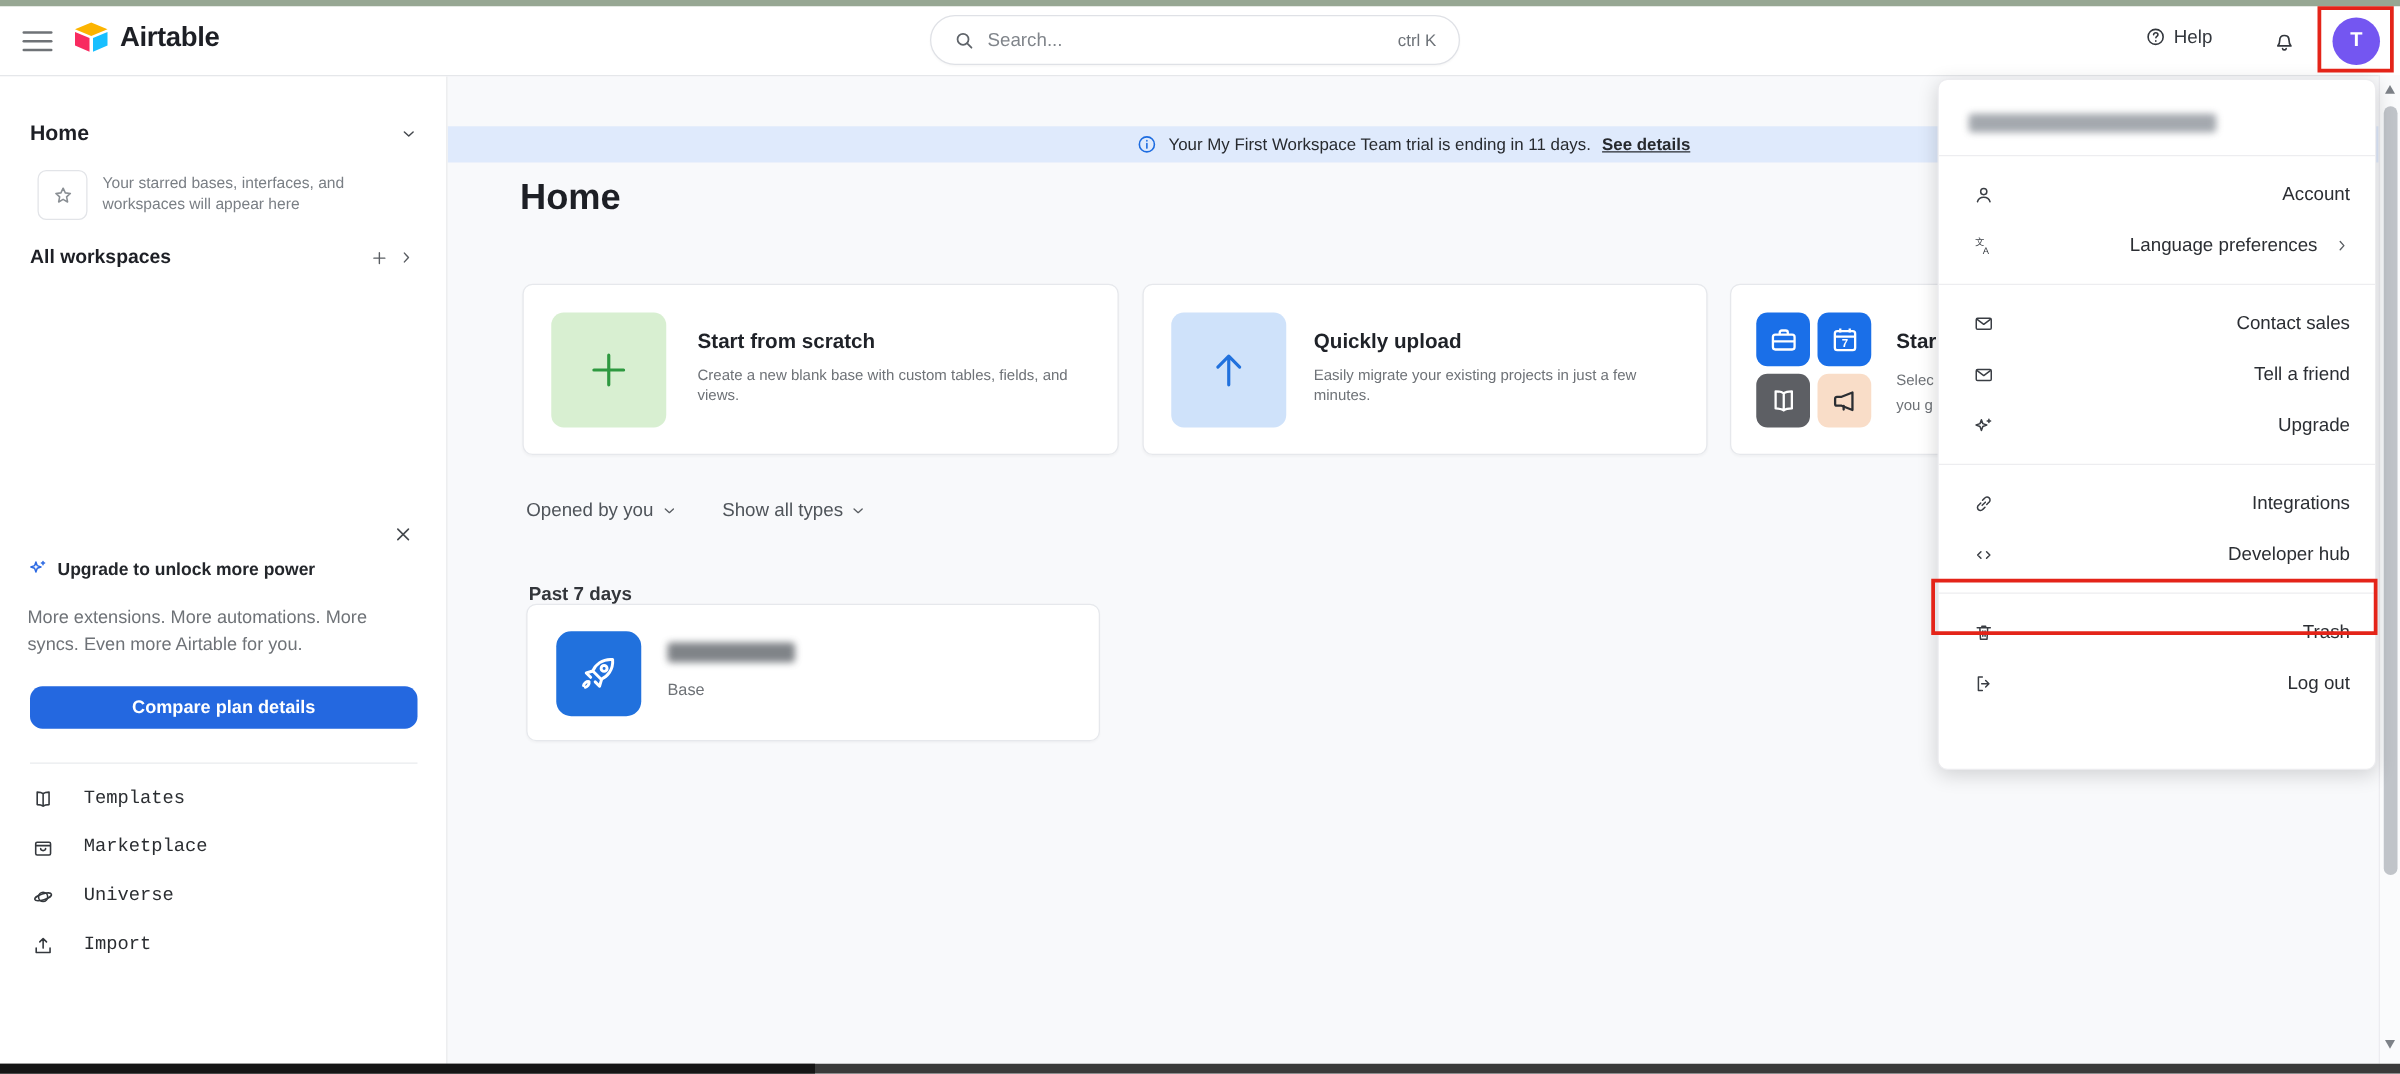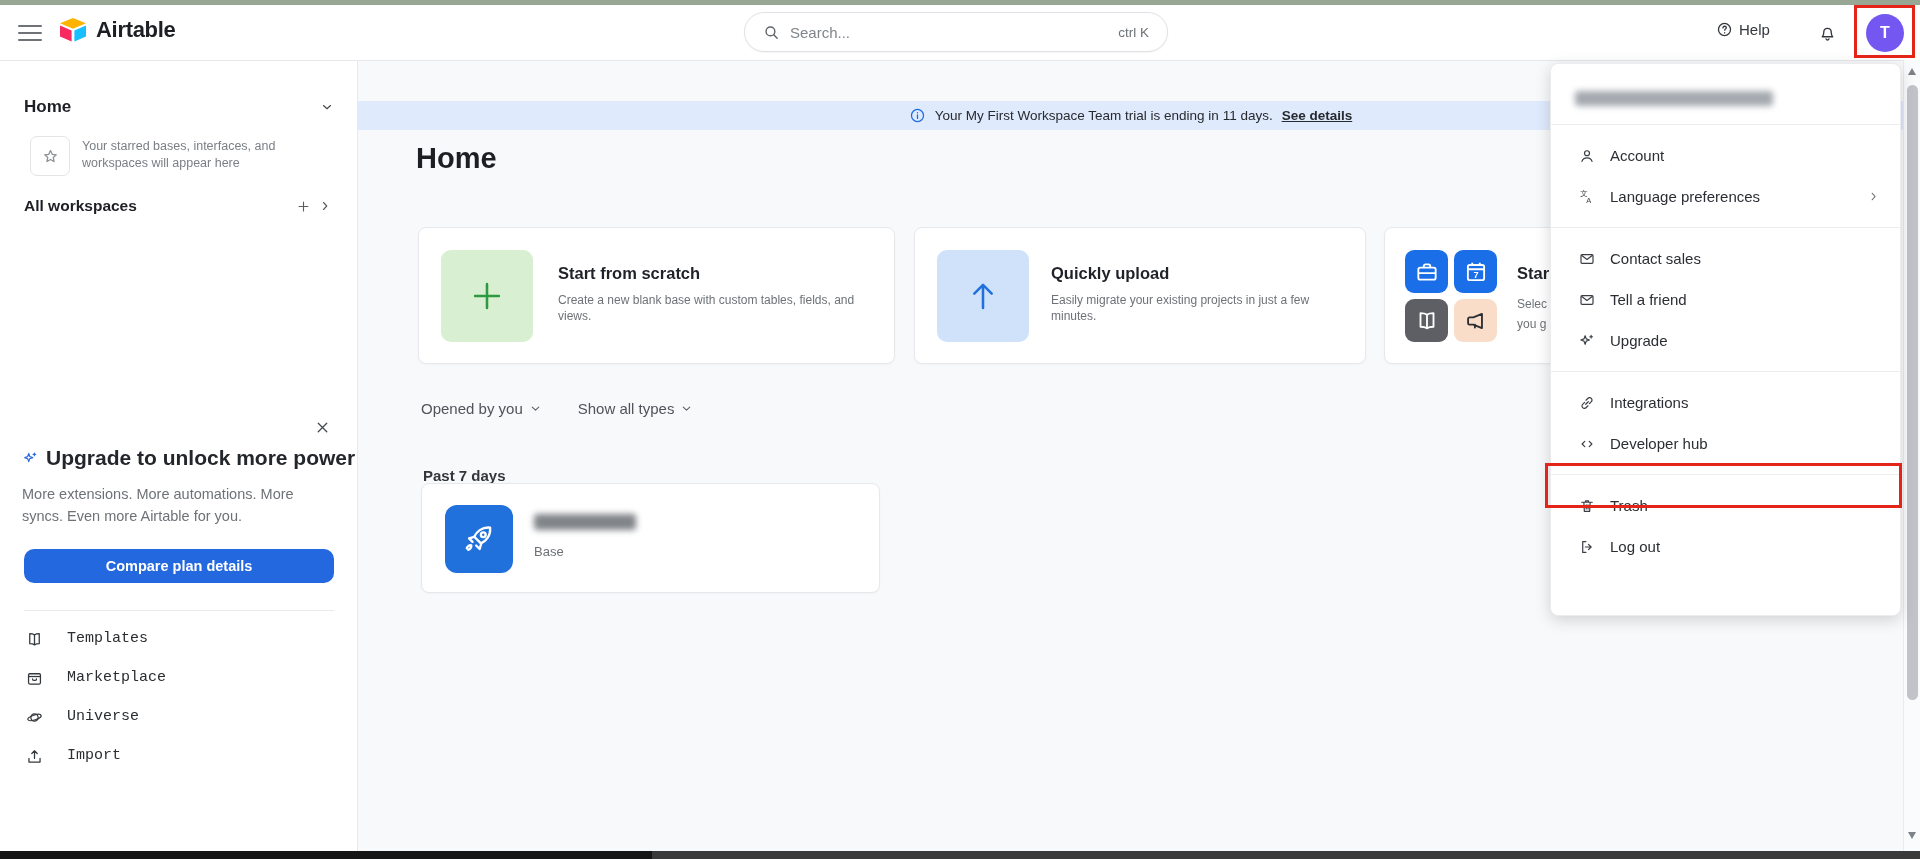--- a/index.html
+++ b/index.html
@@ -41,21 +41,21 @@
   #sidebar { left:0; top:61px; width:358px; height:790px; background:#fff; border-right:1px solid #e7e9ec; z-index:10; }
   #sb-home-row { position:absolute; left:24px; top:36px; width:310px; display:flex; justify-content:space-between; align-items:center; cursor:pointer; }
   #sb-home-label { font-size:17px; font-weight:700; }
   #sb-star-box { position:absolute; left:30px; top:75px; width:40px; height:40px; border:1px solid #e2e4e8; border-radius:7px; display:flex; align-items:center; justify-content:center; }
   #sb-star-hint { position:absolute; left:82px; top:77px; width:228px; font-size:12.5px; line-height:17px; color:#7a7f85; }
   #sb-workspaces-row { position:absolute; left:24px; top:134px; width:312px; display:flex; align-items:center; }
   #sb-workspaces-label { font-size:15.5px; font-weight:700; flex:1; }
   .sb-mini-btn { width:22px; height:22px; display:flex; align-items:center; justify-content:center; cursor:pointer; }
   #upgrade-close { position:absolute; left:314px; top:358px; cursor:pointer; }
   #upgrade-title-row { position:absolute; left:22px; top:385px; display:flex; align-items:center; gap:7px; }
-  #upgrade-title { font-size:21px; font-weight:700; color:#23262b; }
+  #upgrade-title { font-size:14px; font-weight:700; color:#23262b; }
   #upgrade-body { position:absolute; left:22px; top:422px; width:306px; font-size:14.5px; line-height:22px; color:#6e7277; }
   #upgrade-cta { position:absolute; left:24px; top:488px; width:310px; height:34px; background:#2468e0; border:none; border-radius:10px; color:#fff; font-size:14.5px; font-weight:700; font-family:"Liberation Sans",sans-serif; cursor:pointer; }
   #sb-divider { position:absolute; left:24px; top:549px; width:310px; border-top:1px solid #e9ebee; }
   .sb-nav-item { position:absolute; left:24px; display:flex; align-items:flex-start; gap:23px; font-size:15px; color:#2a2d31; cursor:pointer;font-family:Liberation Mono, monospace; }
   #create-base-btn { position:absolute; left:15px; top:738px; width:328px; height:36px; background:#2468e0; border:none; border-radius:10px; color:#fff; font-size:15px; font-weight:700; font-family:"Liberation Sans",sans-serif; cursor:pointer; }
 
   
   #banner { left:358px; top:61px; width:1545px; height:29px; background:#dfeafc; display:flex; align-items:center; justify-content:center; gap:9px; z-index:5;margin-top:40px; }
   #banner-text { font-size:13.5px; color:#272a2f; }
   #banner-link { font-size:13.5px; color:#272a2f; text-decoration:underline; cursor:pointer; font-weight:600; }
@@ -75,21 +75,21 @@
   #base-card { left:421px; top:483px; width:459px; height:110px; background:#fff; border:1px solid #e6e8ec; border-radius:8px; box-shadow:0 1px 2px rgba(0,0,0,.03); cursor:pointer; }
   #base-tile { position:absolute; left:23px; top:21px; width:68px; height:68px; border-radius:12px; background:#2171dd; display:flex; align-items:center; justify-content:center; }
   .blurbar { background:#565b61; border-radius:3px; filter:blur(3px); opacity:.75; }
   #base-name-blur { position:absolute; left:112px; top:30px; width:102px; height:16px; }
   #base-sub { position:absolute; left:112px; top:60px; font-size:13px; color:#6d7176; }
 
   
   #account-menu { left:1550px; top:63px; width:351px; height:553px; background:#fff; border:1px solid #ececef; border-radius:8px; box-shadow:0 4px 16px rgba(0,0,0,.16); z-index:50; padding-top:18px; }
   #menu-email-blur { margin:9px 0 18px 24px; width:198px; height:15px; background:#868c94; }
   .menu-divider { border-top:1px solid #ededf0; margin:0; }
-  .menu-group { padding:10px 0; }
+  .menu-group { padding:10px 0;text-align:right; }
   .menu-item { height:41px; display:flex; align-items:center; padding:0 20px 0 26px; gap:13px; font-size:15px; color:#2b2e33; cursor:pointer; }
   .menu-item .mi-label { flex:1; }
   .mi-icon { width:20px; display:flex; justify-content:center; color:#3a3e44; }
 </style>
 </head>
 <body>
 
 <div id="topbar" class="abs">
   <div id="hamburger" class="abs">
       <span></span>

